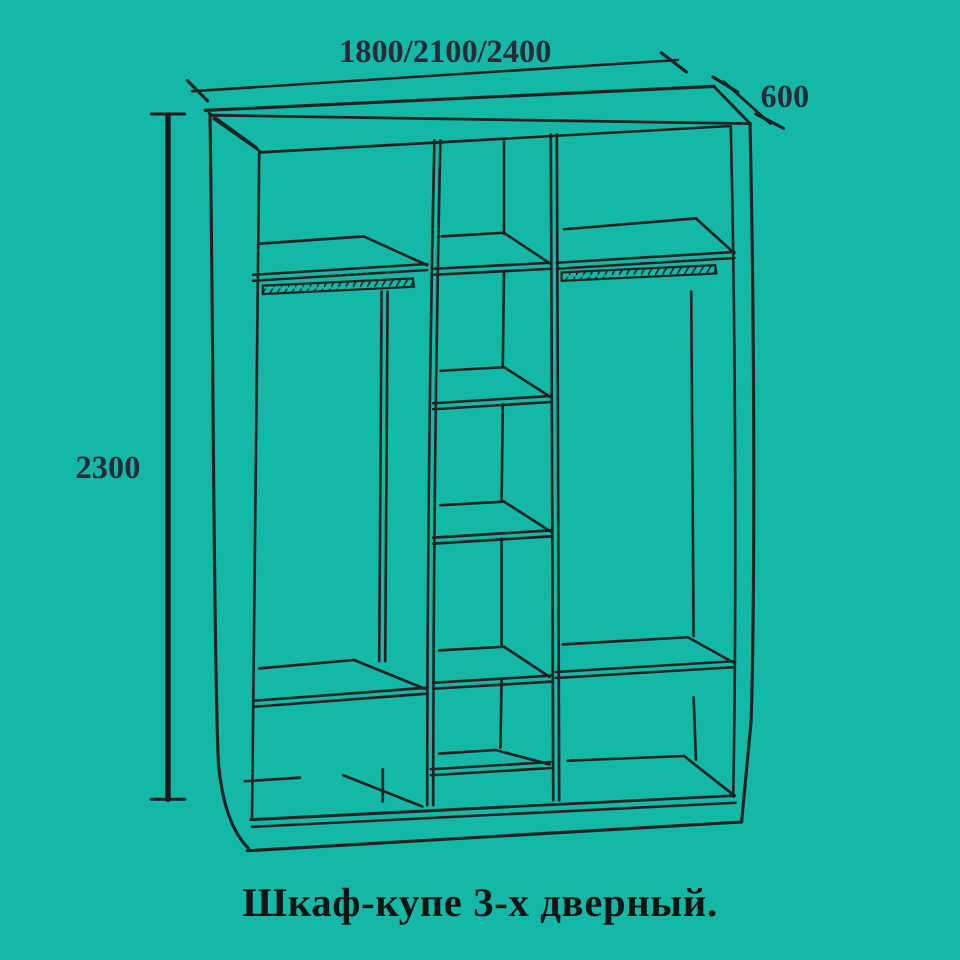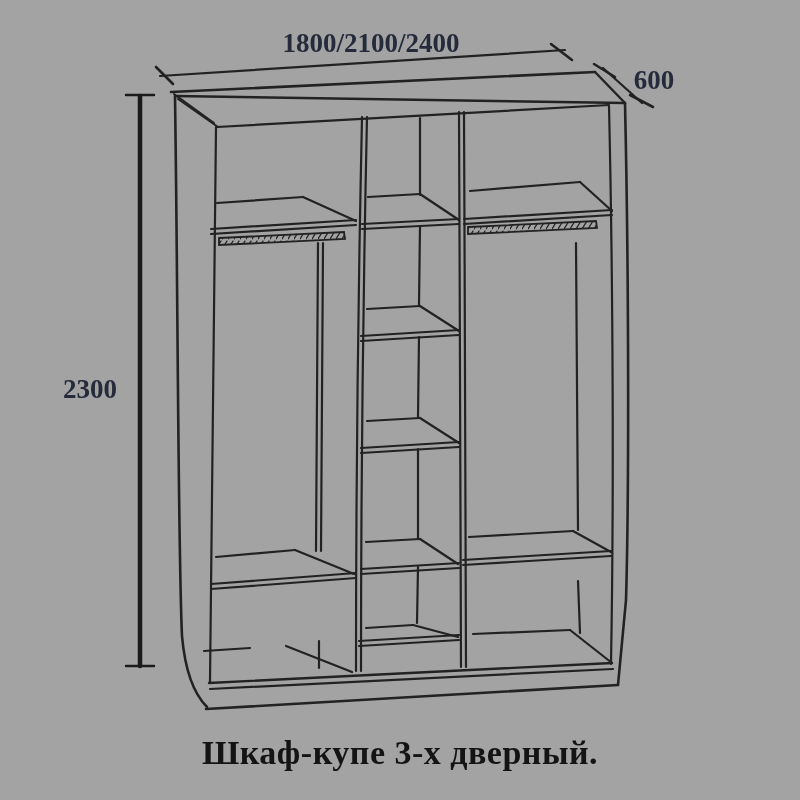--- a/index.html
+++ b/index.html
@@ -1,16 +1,16 @@
 <!DOCTYPE html>
 <html><head>
 <meta charset="utf-8">
 <style>
   html,body{margin:0;padding:0;background:#ffffff;}
-  #page{position:relative;width:800px;height:800px;background:#a3a3a3;overflow:hidden;
+  #page{position:relative;width:800px;height:800px;background:#14b8a6;overflow:hidden;
         font-family:"Liberation Serif",serif;}
   #drawing{position:absolute;left:0;top:0;}
   .dim-label{font-family:"Liberation Serif",serif;font-size:27px;font-weight:600;}
   .caption{position:absolute;left:0;top:734px;width:800px;text-align:center;
            font-family:"Liberation Serif",serif;font-size:34px;font-weight:700;
            color:#141414;letter-spacing:0.5px;}
   svg line, svg path, svg polygon{stroke-linecap:round;}
 </style>
 </head>
 <body>

